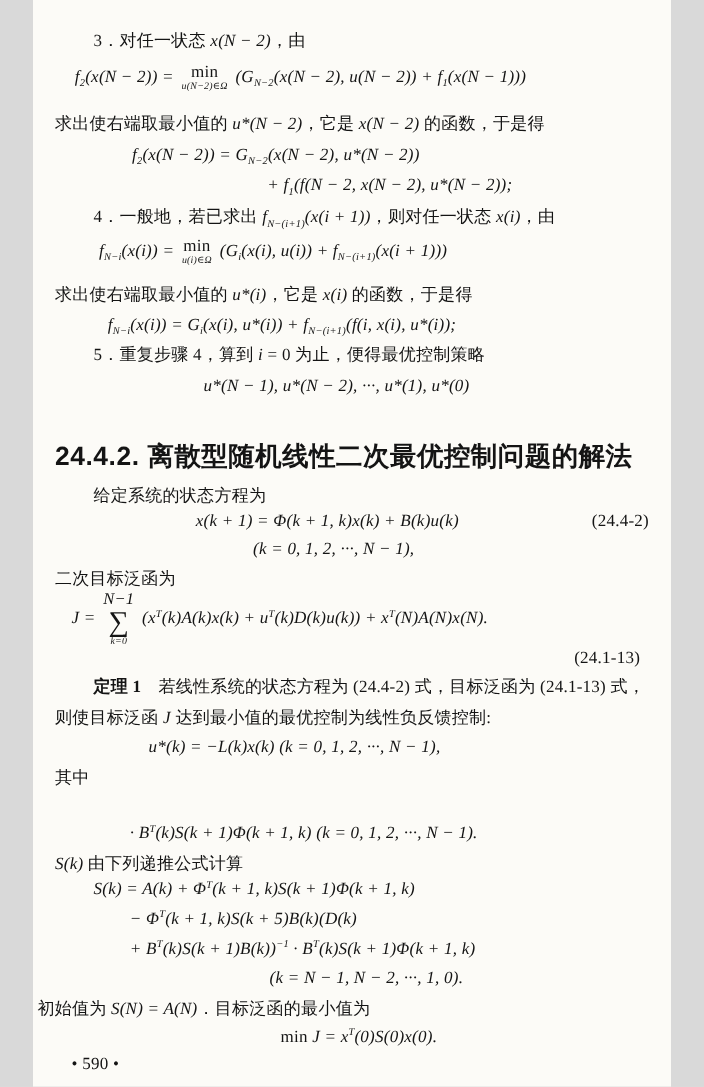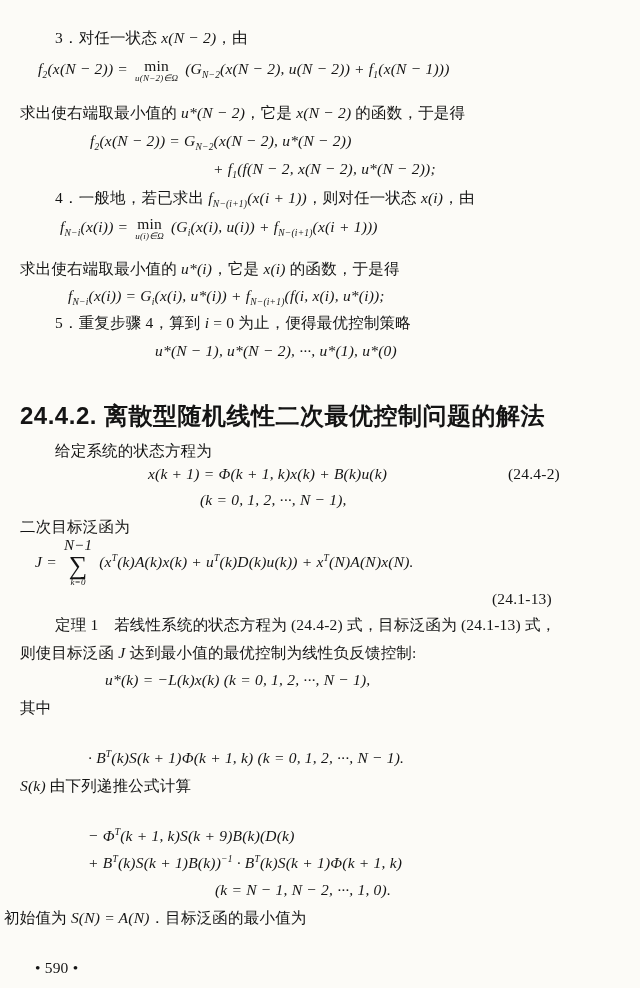--- a/index.html
+++ b/index.html
@@ -1,40 +1,40 @@
 <!DOCTYPE html>
 <html><head>
 <meta charset="utf-8">
 <style>
   html,body{margin:0;padding:0;background:#d9d9d9;}
   .page{
-    position:relative;width:640px;height:988px;margin:0 auto;
+    position:relative;width:580px;height:988px;margin:0 auto;
     background:#fcfbf7;color:#141414;overflow:hidden;
     font-family:"Liberation Serif","DejaVu Serif",serif;
   }
   .line{
     position:absolute;font-size:15.5px;line-height:1.3;white-space:nowrap;
     letter-spacing:0.2px;
   }
   .heading{
     font-size:24px;font-weight:bold;
     font-family:"Liberation Sans","DejaVu Sans",sans-serif;
     letter-spacing:0.5px;
   }
   .m{font-style:italic;}
-  .b{font-weight:normal;}
+  .b{font-weight:bold;}
   .sub{font-style:italic;font-size:9.5px;vertical-align:-4px;}
   .sup{font-style:italic;font-size:9.5px;vertical-align:6px;}
   .stack{
     display:inline-flex;flex-direction:column;align-items:center;
     vertical-align:middle;line-height:1.05;margin:0 3px;text-align:center;
   }
   .stack .top{font-size:15px;font-style:italic;}
   .stack .mid{font-size:15.5px;}
-  .stack .bot{font-size:9px;font-style:italic;font-family:Liberation Serif, serif;}
+  .stack .bot{font-size:9px;font-style:italic;}
   .stack.sum .mid{font-size:26px;line-height:0.95;font-style:normal;}
 </style>
 </head>
 <body>
 
 <div class="page">
   <div class="line" style="top:28px;left:55px"><span>3．对任一状态 </span><span class="m">x(N − 2)</span><span>，由</span></div>
   <div class="line" style="top:58px;left:38px"><span class="m">f</span><span class="sub">2</span><span class="m">(x(N − 2)) = </span><span class="stack">
         <span class="mid">min</span>
         <span class="bot">u(N−2)∈Ω</span>
@@ -62,18 +62,20 @@
         <span class="mid">∑</span>
         <span class="bot">k=0</span>
       </span><span class="m"> (x</span><span class="sup">T</span><span class="m">(k)A(k)x(k) + u</span><span class="sup">T</span><span class="m">(k)D(k)u(k)) + x</span><span class="sup">T</span><span class="m">(N)A(N)x(N).</span></div>
   <div class="line" style="top:589px;left:492px">(24.1-13)</div>
   <div class="line" style="top:615px;left:55px"><span class="b">定理 1</span><span>　若线性系统的状态方程为 (24.4-2) 式，目标泛函为 (24.1-13) 式，</span></div>
   <div class="line" style="top:643px;left:20px"><span>则使目标泛函 </span><span class="m">J</span><span> 达到最小值的最优控制为线性负反馈控制:</span></div>
   <div class="line" style="top:670px;left:105px"><span class="m">u*(k) = −L(k)x(k) (k = 0, 1, 2, ···, N − 1),</span></div>
   <div class="line" style="top:698px;left:20px">其中</div>
   <div class="line" style="top:748px;left:88px"><span class="m">· B</span><span class="sup">T</span><span class="m">(k)S(k + 1)Φ(k + 1, k) (k = 0, 1, 2, ···, N − 1).</span></div>
   <div class="line" style="top:776px;left:20px"><span class="m">S(k)</span><span> 由下列递推公式计算</span></div>
-  <div class="line" style="top:826px;left:88px"><span class="m">− Φ</span><span class="sup">T</span><span class="m">(k + 1, k)S(k + 9)B(k)(D(k)</span></div>
+  <div class="line" style="top:799px;left:55px"><span class="m">S(k) = A(k) + Φ</span><span class="sup">T</span><span class="m">(k + 1, k)S(k + 1)Φ(k + 1, k)</span></div>
+  <div class="line" style="top:826px;left:88px"><span class="m">− Φ</span><span class="sup">T</span><span class="m">(k + 1, k)S(k + 5)B(k)(D(k)</span></div>
   <div class="line" style="top:853px;left:88px"><span class="m">+ B</span><span class="sup">T</span><span class="m">(k)S(k + 1)B(k))</span><span class="sup">−1</span><span class="m"> · B</span><span class="sup">T</span><span class="m">(k)S(k + 1)Φ(k + 1, k)</span></div>
   <div class="line" style="top:880px;left:215px"><span class="m">(k = N − 1, N − 2, ···, 1, 0).</span></div>
   <div class="line" style="top:908px;left:4px"><span>初始值为 </span><span class="m">S(N) = A(N)</span><span>．目标泛函的最小值为</span></div>
+  <div class="line" style="top:933px;left:225px"><span>min </span><span class="m">J = x</span><span class="sup">T</span><span class="m">(0)S(0)x(0).</span></div>
   <div class="line" style="top:958px;left:35px">• 590 •</div>
 </div>
 
 </body></html>

